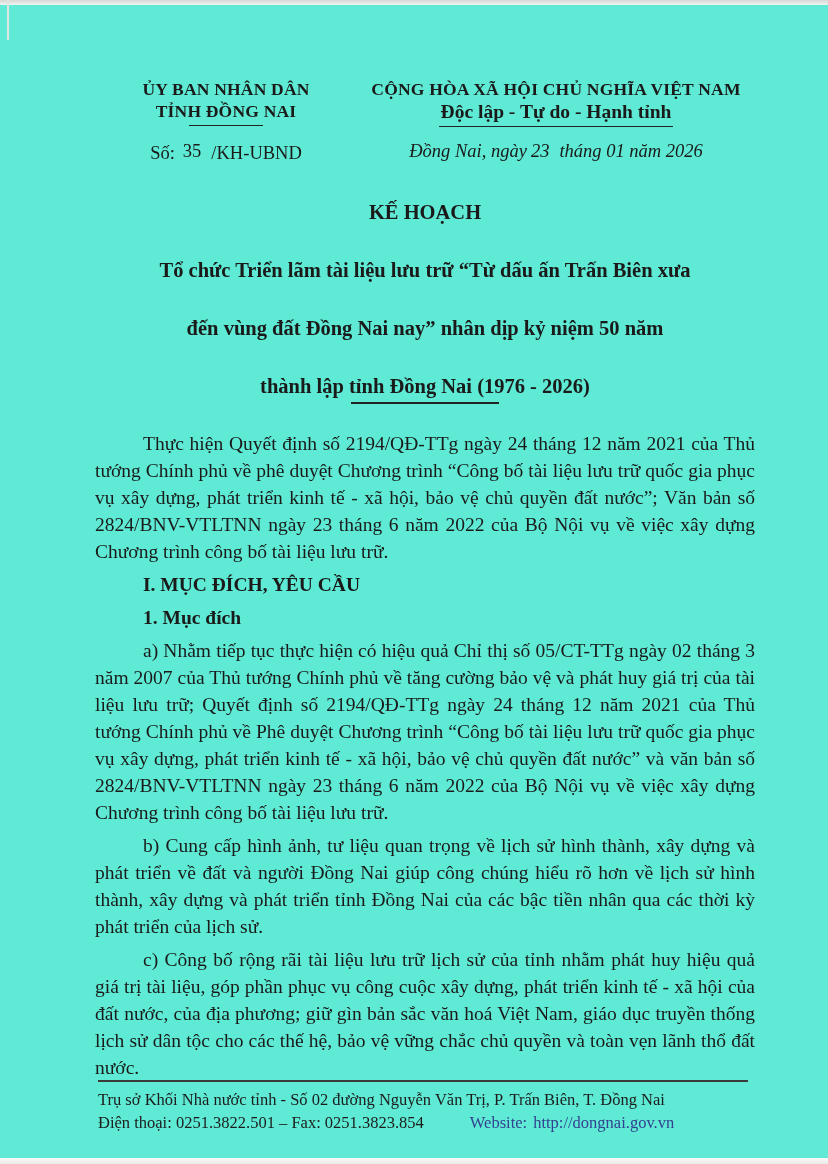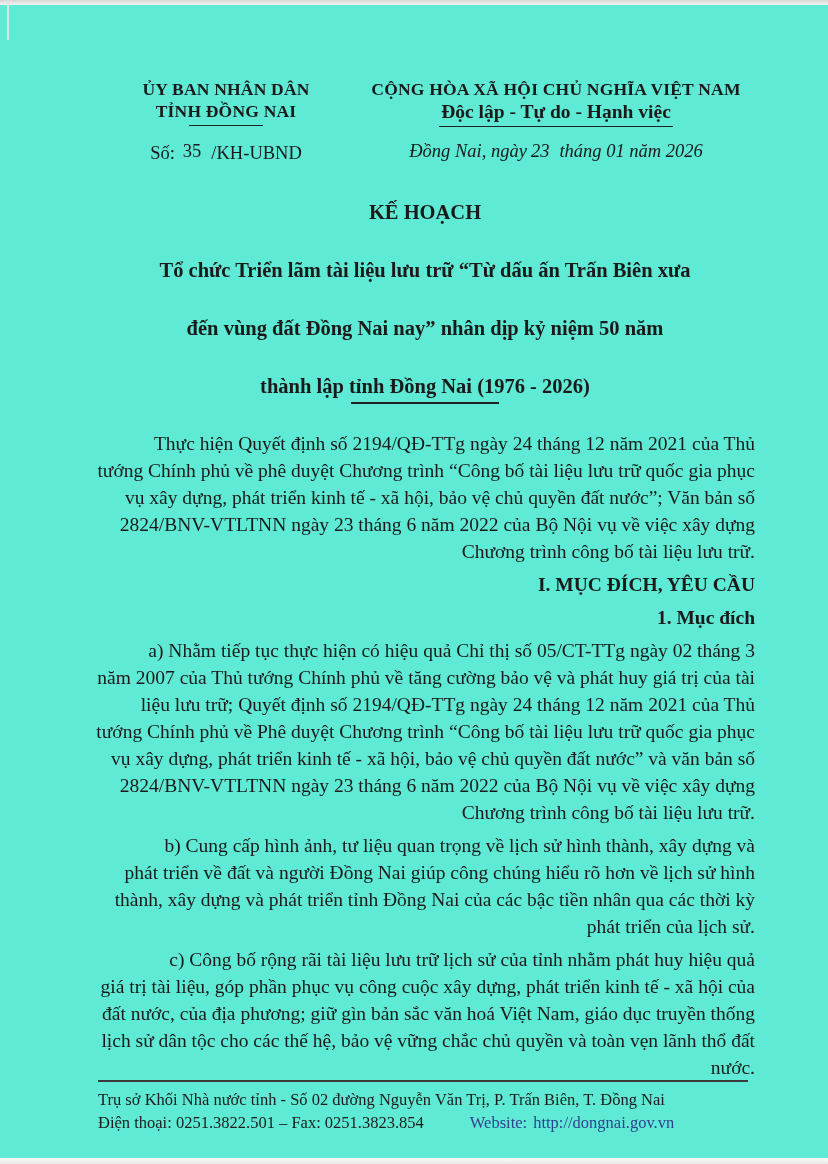--- a/index.html
+++ b/index.html
@@ -40,21 +40,21 @@
   .dateline .day{display:inline-block;margin:0 10px 0 4px;}
 
   
   .title-block{margin-top:34px;text-align:center;font-weight:bold;}
   .title-kind{font-size:20.5px;line-height:28px;}
   .title-line{font-size:20.5px;line-height:28px;margin-top:30px;}
   .title-underline{width:148px;border-bottom:2px solid #222;margin:2px auto 0;}
 
   
   .body-text{margin-top:26px;font-size:19.5px;line-height:27px;text-align:justify;}
-  .body-text p{margin:6px 0 0;text-indent:48px;text-align:right;}
+  .body-text p{margin:6px 0 0;text-indent:48px;}
   .body-text p.first{margin-top:0;}
   .heading{font-weight:bold;text-align:left;}
 
   
   .doc-footer{position:absolute;left:98px;right:80px;top:1080px;}
   .footer-rule{border-top:2px solid #3a3a3a;margin:0 0 6px;}
   .footer-line{font-size:16.5px;line-height:23px;color:#1c1c1c;}
   .footer-phone{display:inline-block;margin-right:46px;}
   .footer-web{color:#33418f;}
   .footer-web-label{color:#33418f;margin-right:6px;}
@@ -74,21 +74,21 @@
         <div class="hdr-org1">ỦY BAN NHÂN DÂN</div>
         <div class="hdr-org2">TỈNH ĐỒNG NAI</div>
         <div class="hdr-underline-small"></div>
         <div class="doc-number">
           <span>Số:</span><span class="num">35</span><span>/KH-UBND</span>
         </div>
       </div>
       <div class="hdr-right">
         <div class="hdr-nation">CỘNG HÒA XÃ HỘI CHỦ NGHĨA VIỆT NAM</div>
         <div>
-          <span class="hdr-motto">Độc lập - Tự do - Hạnh việc</span>
+          <span class="hdr-motto">Độc lập - Tự do - Hạnh tỉnh</span>
         </div>
         <div class="dateline">
           <span>Đồng Nai, ngày</span><span class="day">23</span><span>tháng 01 năm 2026</span>
         </div>
       </div>
     </div>
 
     <div class="title-block">
       <div class="title-kind">KẾ HOẠCH</div>
       <div class="title-line">Tổ chức Triển lãm tài liệu lưu trữ “Từ dấu ấn Trấn Biên xưa</div>

